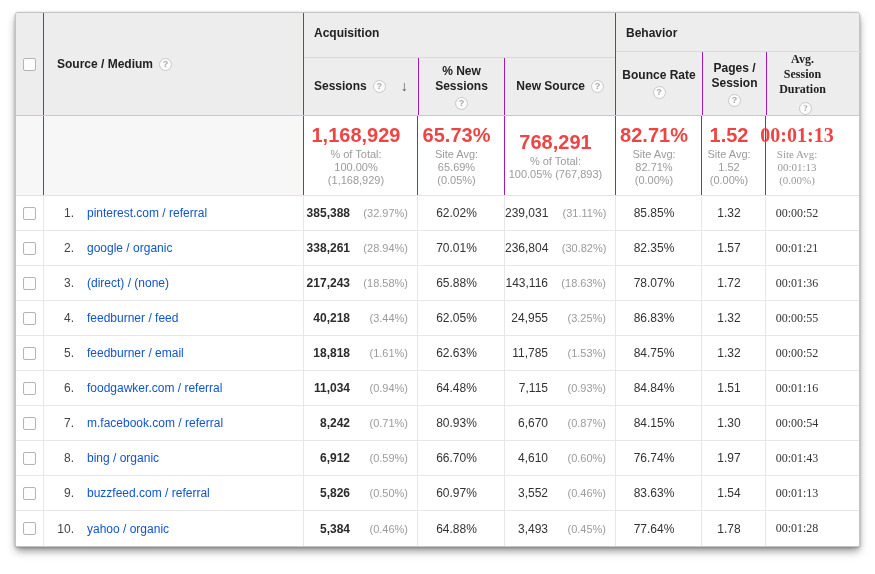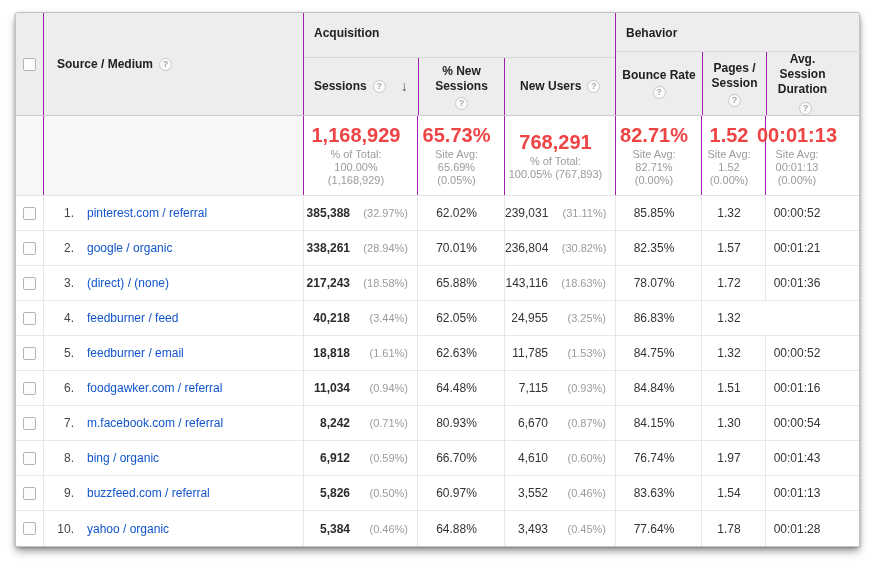--- a/index.html
+++ b/index.html
@@ -14,21 +14,21 @@
   .hdr { display: flex; height: 103px; background: #ededed; border-bottom: 1px solid #c9c9c9; border-radius: 3px 3px 0 0; }
   .hcol { flex: none; }
   .vline { border-left: 1px solid #a21caf; }
   .w-cb  { width: 27px; }
   .w-src { width: 260px; }
   .w-sess{ width: 114px; }
   .w-pns { width: 87px; }
   .w-nu  { width: 111px; }
   .w-br  { width: 86px; }
   .w-ps  { width: 64px; }
-  .w-asd { width: 72px; }
+  .w-asd { width: 72px; font-family: Liberation Serif, serif; }
   .w-acq { width: 312px; }
   .w-beh { width: 246px; }
   .hdr-cb { display: flex; align-items: center; justify-content: center; }
   .hdr-src { display: flex; align-items: center; padding-left: 13px; }
   .hgroup { display: flex; flex-direction: column; }
   .grp-label { height: 45px; border-bottom: 1px solid #d9d9d9; font-size: 12px; font-weight: bold;
     color: #222; padding: 13px 0 0 10px; }
   .subcols { display: flex; flex: 1; }
   .subcol { display: flex; align-items: center; justify-content: center; flex-direction: column;
     font-size: 12px; font-weight: bold; color: #222; text-align: center; line-height: 15px; }
@@ -91,21 +91,21 @@
             <span class="hlabel">Sessions</span>
             <span class="help">?</span>
             <span class="sort-arrow">↓</span>
           </div>
         </div>
         <div class="subcol w-pns vline">
           <span class="hlabel narrow-label">% New Sessions</span>
           <span class="help below">?</span>
         </div>
         <div class="subcol w-nu inline-row vline">
-          <span class="hlabel">New Users</span>
+          <span class="hlabel">New Source</span>
           <span class="help">?</span>
         </div>
       </div>
     </div>
 
     <div class="hcol w-beh hgroup vline">
       <div class="grp-label">Behavior</div>
       <div class="subcols">
         <div class="subcol w-br">
           <span class="hlabel">Bounce Rate</span>
@@ -271,20 +271,23 @@
     <div class="cell w-nu nucell dline">
       <span class="nuval">24,955</span>
       <span class="pct">(3.25%)</span>
     </div>
     <div class="cell w-br numcell dline">
       <span>86.83%</span>
     </div>
     <div class="cell w-ps numcell dline">
       <span>1.32</span>
     </div>
+    <div class="cell w-asd numcell dline">
+      <span>00:00:55</span>
+    </div>
   </div>
 
   <div class="row">
     <div class="cell w-cb cbcell">
       <input type="checkbox" class="cb" style="">
     </div>
     <div class="cell w-src dline">
       <span class="rownum">5.</span>
       <a class="link">feedburner / email</a>
     </div>

